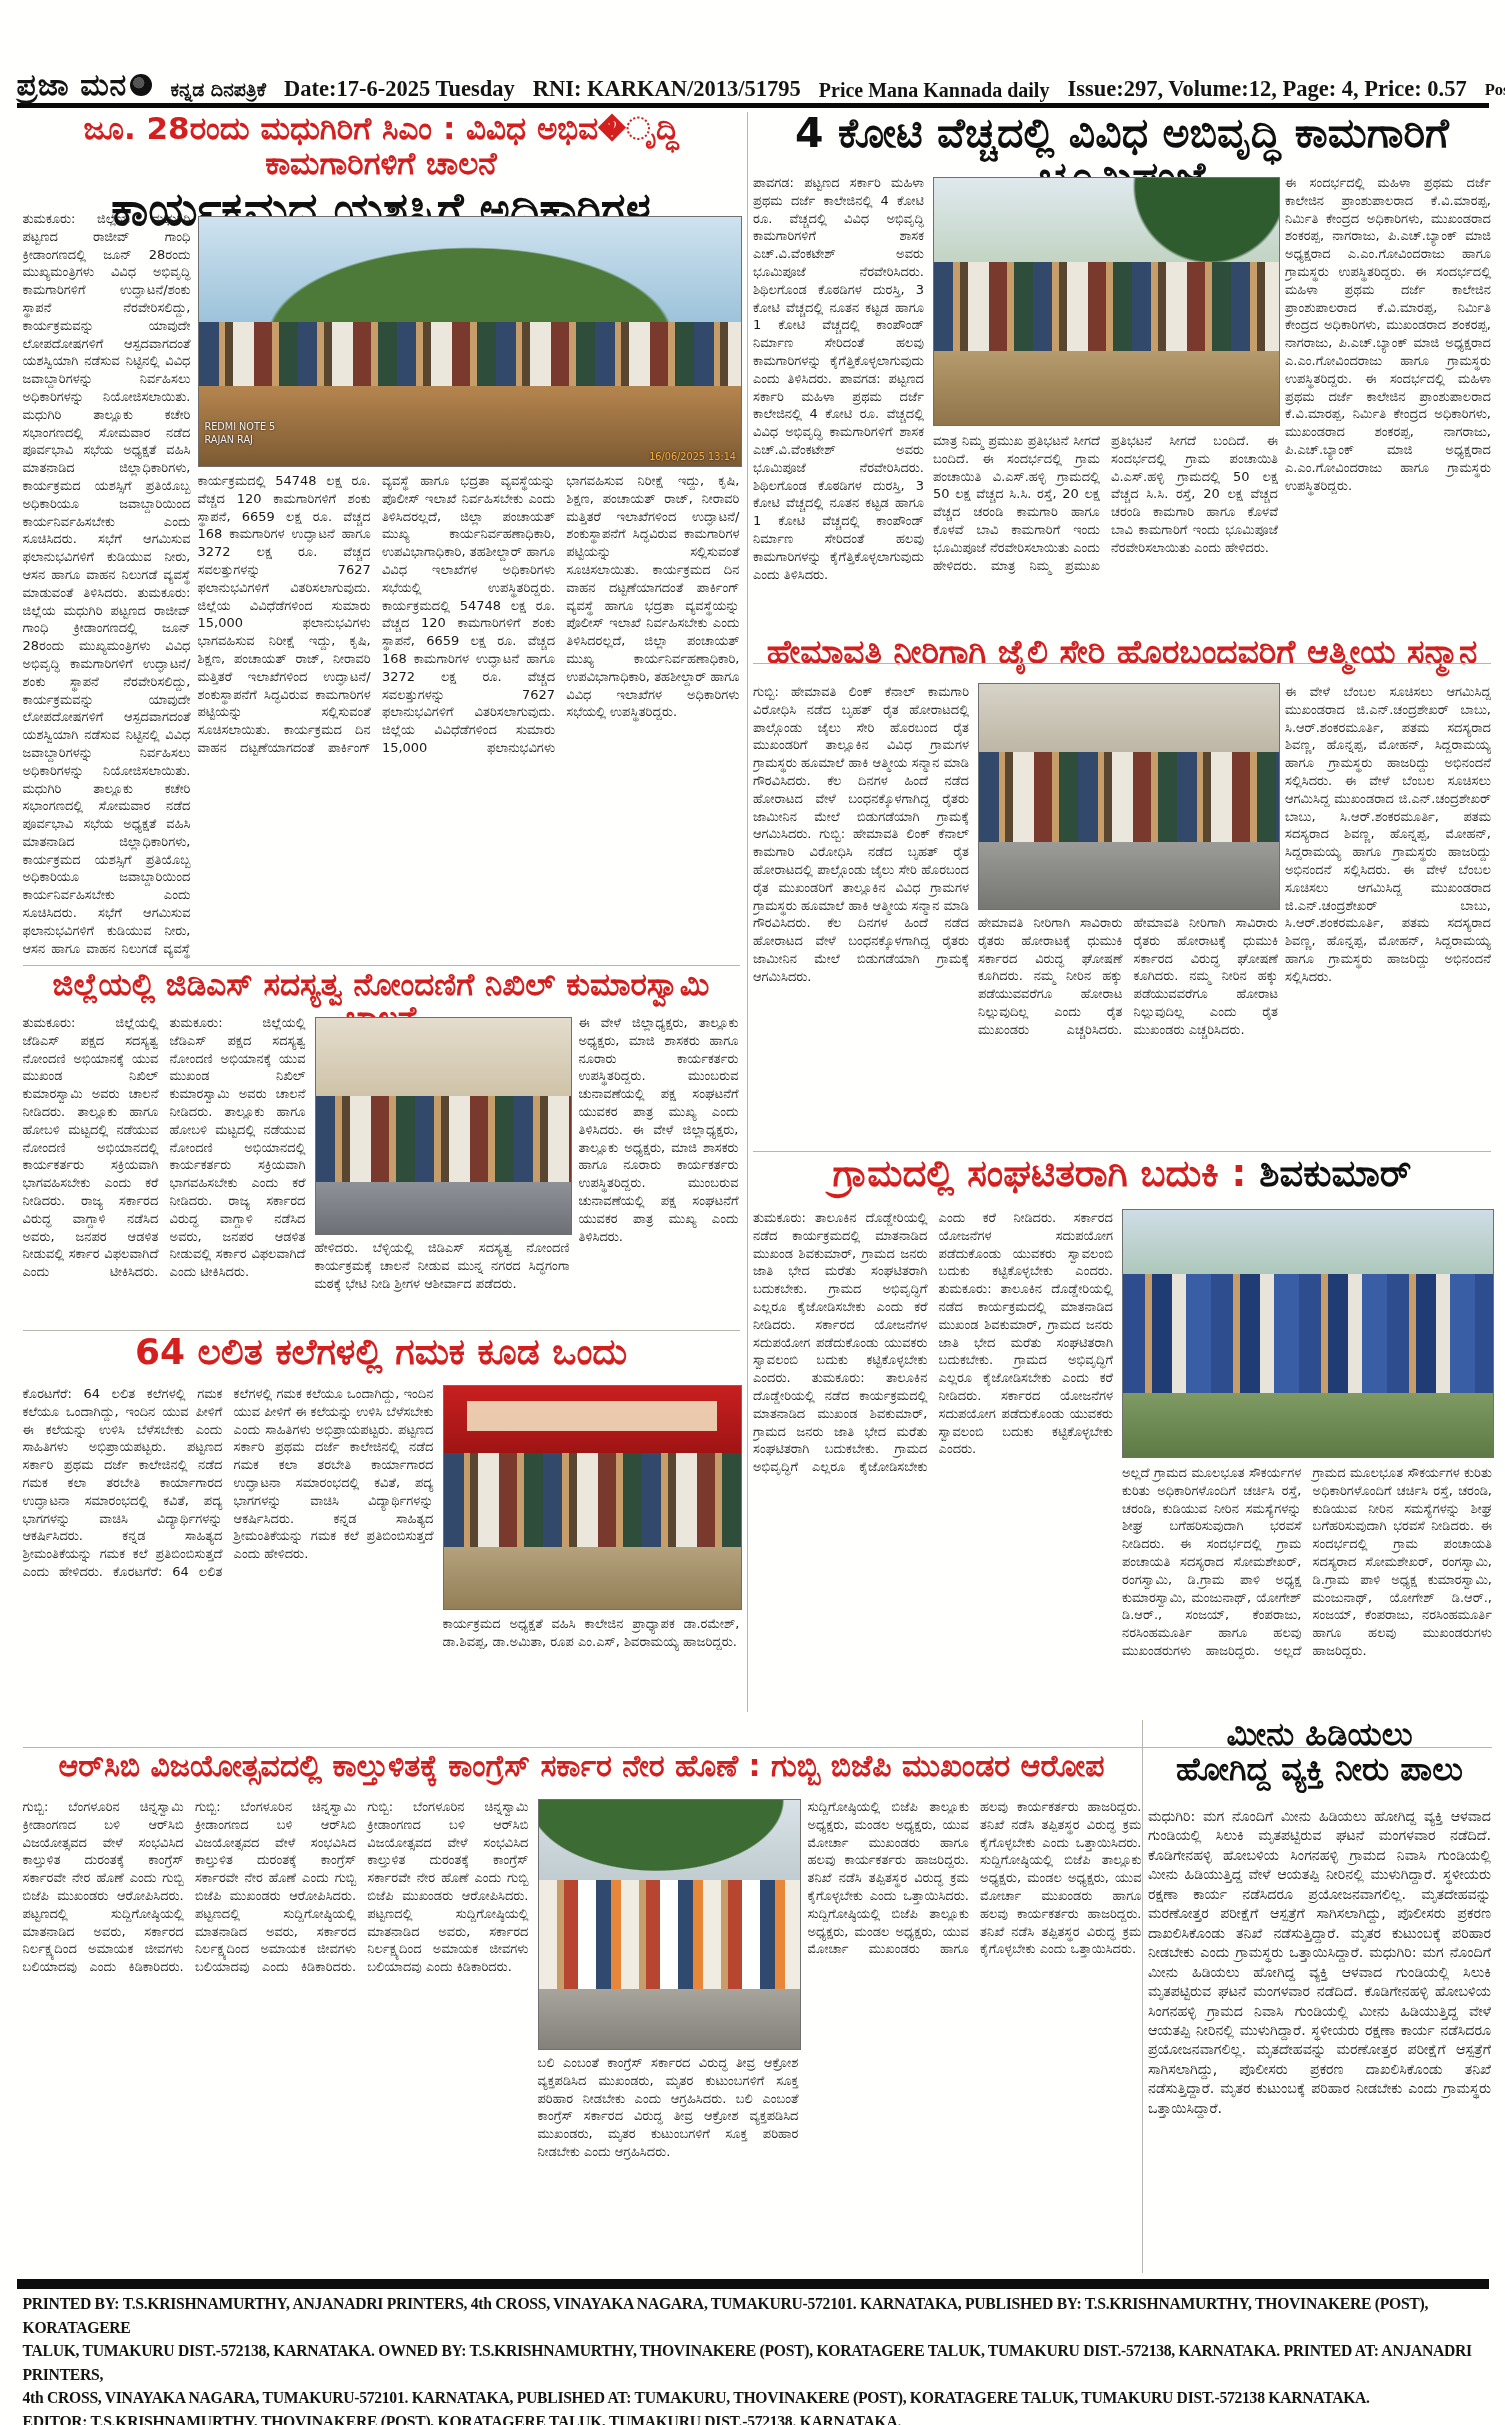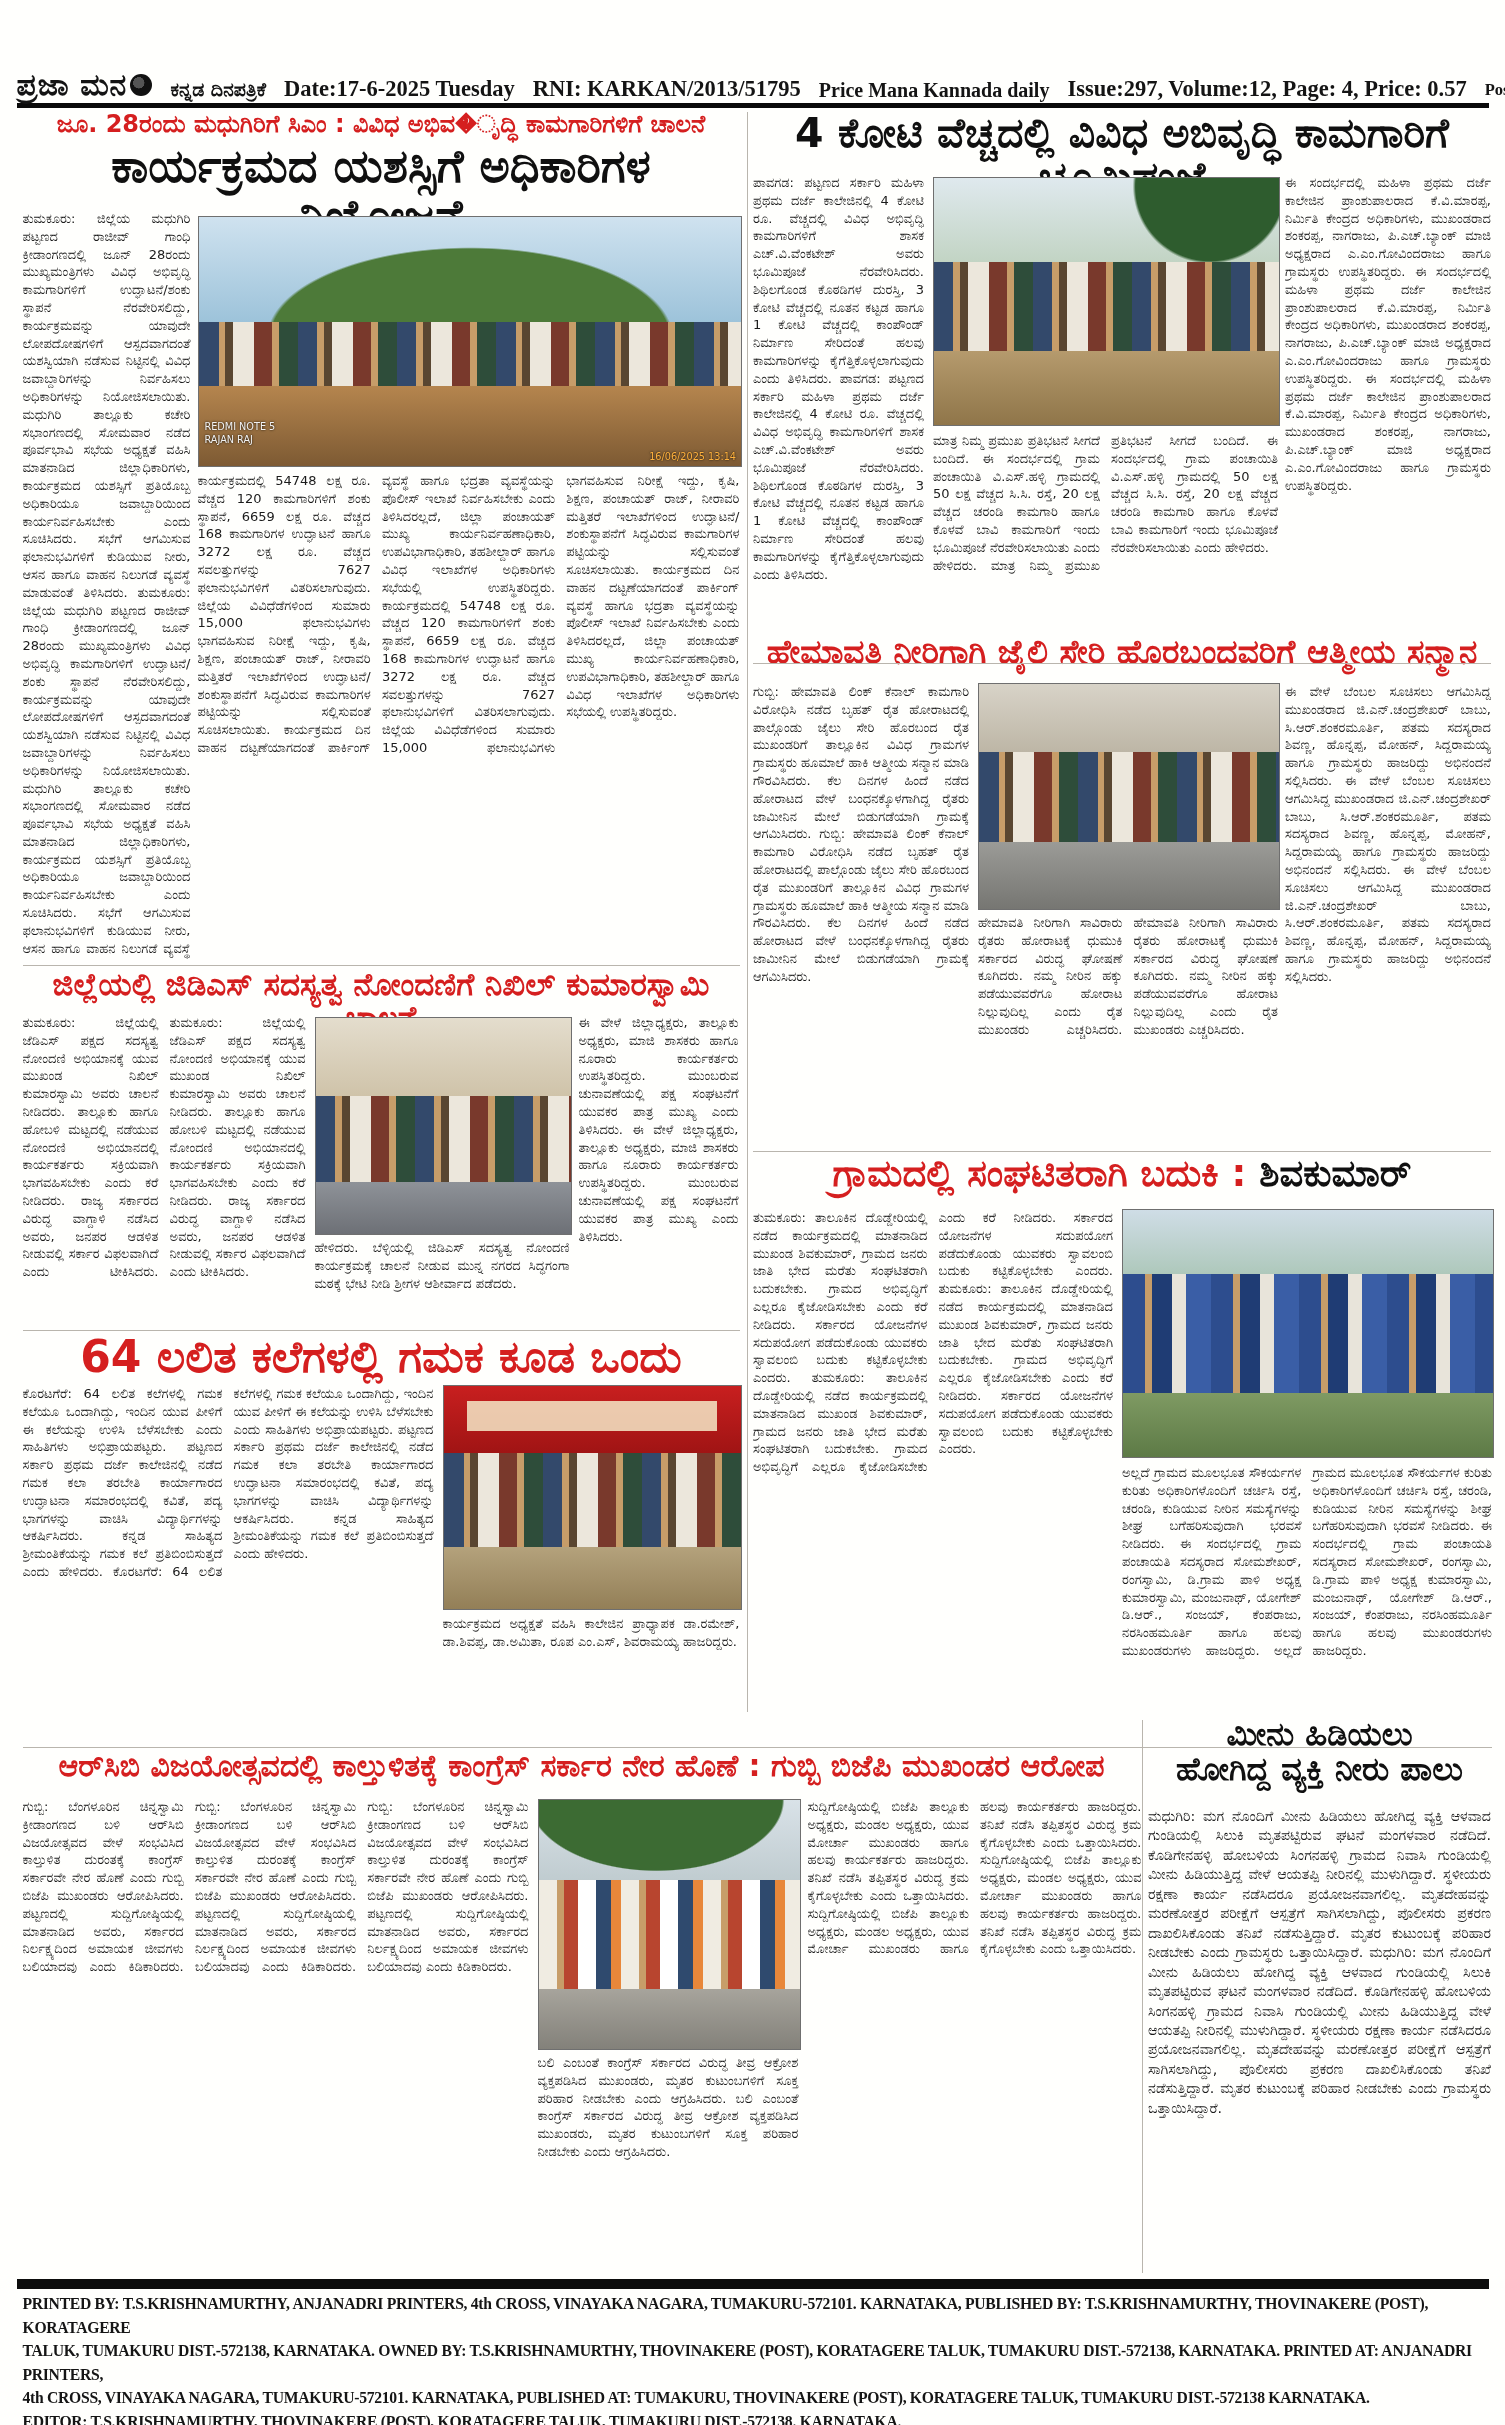--- a/index.html
+++ b/index.html
@@ -81,21 +81,21 @@
     <span class="m-tag">ಕನ್ನಡ ದಿನಪತ್ರಿಕೆ</span>
     <span class="m-date">Date:17-6-2025 Tuesday</span>
     <span class="m-rni">RNI: KARKAN/2013/51795</span>
     <span class="m-name">Price Mana Kannada daily</span>
     <span class="m-issue">Issue:297, Volume:12, Page: 4, Price: 0.57</span>
     <span class="m-postal">Postal Reg No: L2/RNP-1244/TMR/2023-25</span>
 
   </header>
 
   <section style="left:22.5px;top:111px;width:717px;height:852px;">
-    <div class="kicker" style="font-size:24px;">ಜೂ. 28ರಂದು ಮಧುಗಿರಿಗೆ ಸಿಎಂ : ವಿವಿಧ ಅಭಿವ�ೃದ್ಧಿ ಕಾಮಗಾರಿಗಳಿಗೆ ಚಾಲನೆ</div>
+    <div class="kicker" style="font-size:31px;">ಜೂ. 28ರಂದು ಮಧುಗಿರಿಗೆ ಸಿಎಂ : ವಿವಿಧ ಅಭಿವ�ೃದ್ಧಿ ಕಾಮಗಾರಿಗಳಿಗೆ ಚಾಲನೆ</div>
     <div class="hl" style="font-size:46px;margin-top:4.5px;">ಕಾರ್ಯಕ್ರಮದ ಯಶಸ್ಸಿಗೆ ಅಧಿಕಾರಿಗಳ ನಿಯೋಜನೆ</div>
     <div class="body" style="left:0;top:99px;width:168px;height:750px;">ತುಮಕೂರು: ಜಿಲ್ಲೆಯ ಮಧುಗಿರಿ ಪಟ್ಟಣದ ರಾಜೀವ್ ಗಾಂಧಿ ಕ್ರೀಡಾಂಗಣದಲ್ಲಿ ಜೂನ್ 28ರಂದು ಮುಖ್ಯಮಂತ್ರಿಗಳು ವಿವಿಧ ಅಭಿವೃದ್ಧಿ ಕಾಮಗಾರಿಗಳಿಗೆ ಉದ್ಘಾಟನೆ/ಶಂಕು ಸ್ಥಾಪನೆ ನೆರವೇರಿಸಲಿದ್ದು, ಕಾರ್ಯಕ್ರಮವನ್ನು ಯಾವುದೇ ಲೋಪದೋಷಗಳಿಗೆ ಆಸ್ಪದವಾಗದಂತೆ ಯಶಸ್ವಿಯಾಗಿ ನಡೆಸುವ ನಿಟ್ಟಿನಲ್ಲಿ ವಿವಿಧ ಜವಾಬ್ದಾರಿಗಳನ್ನು ನಿರ್ವಹಿಸಲು ಅಧಿಕಾರಿಗಳನ್ನು ನಿಯೋಜಿಸಲಾಯಿತು. ಮಧುಗಿರಿ ತಾಲ್ಲೂಕು ಕಚೇರಿ ಸಭಾಂಗಣದಲ್ಲಿ ಸೋಮವಾರ ನಡೆದ ಪೂರ್ವಭಾವಿ ಸಭೆಯ ಅಧ್ಯಕ್ಷತೆ ವಹಿಸಿ ಮಾತನಾಡಿದ ಜಿಲ್ಲಾಧಿಕಾರಿಗಳು, ಕಾರ್ಯಕ್ರಮದ ಯಶಸ್ಸಿಗೆ ಪ್ರತಿಯೊಬ್ಬ ಅಧಿಕಾರಿಯೂ ಜವಾಬ್ದಾರಿಯಿಂದ ಕಾರ್ಯನಿರ್ವಹಿಸಬೇಕು ಎಂದು ಸೂಚಿಸಿದರು. ಸಭೆಗೆ ಆಗಮಿಸುವ ಫಲಾನುಭವಿಗಳಿಗೆ ಕುಡಿಯುವ ನೀರು, ಆಸನ ಹಾಗೂ ವಾಹನ ನಿಲುಗಡೆ ವ್ಯವಸ್ಥೆ ಮಾಡುವಂತೆ ತಿಳಿಸಿದರು. ತುಮಕೂರು: ಜಿಲ್ಲೆಯ ಮಧುಗಿರಿ ಪಟ್ಟಣದ ರಾಜೀವ್ ಗಾಂಧಿ ಕ್ರೀಡಾಂಗಣದಲ್ಲಿ ಜೂನ್ 28ರಂದು ಮುಖ್ಯಮಂತ್ರಿಗಳು ವಿವಿಧ ಅಭಿವೃದ್ಧಿ ಕಾಮಗಾರಿಗಳಿಗೆ ಉದ್ಘಾಟನೆ/ಶಂಕು ಸ್ಥಾಪನೆ ನೆರವೇರಿಸಲಿದ್ದು, ಕಾರ್ಯಕ್ರಮವನ್ನು ಯಾವುದೇ ಲೋಪದೋಷಗಳಿಗೆ ಆಸ್ಪದವಾಗದಂತೆ ಯಶಸ್ವಿಯಾಗಿ ನಡೆಸುವ ನಿಟ್ಟಿನಲ್ಲಿ ವಿವಿಧ ಜವಾಬ್ದಾರಿಗಳನ್ನು ನಿರ್ವಹಿಸಲು ಅಧಿಕಾರಿಗಳನ್ನು ನಿಯೋಜಿಸಲಾಯಿತು. ಮಧುಗಿರಿ ತಾಲ್ಲೂಕು ಕಚೇರಿ ಸಭಾಂಗಣದಲ್ಲಿ ಸೋಮವಾರ ನಡೆದ ಪೂರ್ವಭಾವಿ ಸಭೆಯ ಅಧ್ಯಕ್ಷತೆ ವಹಿಸಿ ಮಾತನಾಡಿದ ಜಿಲ್ಲಾಧಿಕಾರಿಗಳು, ಕಾರ್ಯಕ್ರಮದ ಯಶಸ್ಸಿಗೆ ಪ್ರತಿಯೊಬ್ಬ ಅಧಿಕಾರಿಯೂ ಜವಾಬ್ದಾರಿಯಿಂದ ಕಾರ್ಯನಿರ್ವಹಿಸಬೇಕು ಎಂದು ಸೂಚಿಸಿದರು. ಸಭೆಗೆ ಆಗಮಿಸುವ ಫಲಾನುಭವಿಗಳಿಗೆ ಕುಡಿಯುವ ನೀರು, ಆಸನ ಹಾಗೂ ವಾಹನ ನಿಲುಗಡೆ ವ್ಯವಸ್ಥೆ ಮಾಡುವಂತೆ ತಿಳಿಸಿದರು.</div>
     <div class="photo p1" style="left:175px;top:105px;width:542px;height:249px;">
       <div class="a"></div>
         <div class="b heads"></div>
         <div class="c"></div>
       <div class="wm">
         <div>REDMI NOTE 5</div>
         <div>RAJAN RAJ</div>
       </div>
@@ -148,21 +148,21 @@
     <div class="body c2" style="left:0;top:55px;width:360px;height:498px;">ತುಮಕೂರು: ತಾಲೂಕಿನ ದೊಡ್ಡೇರಿಯಲ್ಲಿ ನಡೆದ ಕಾರ್ಯಕ್ರಮದಲ್ಲಿ ಮಾತನಾಡಿದ ಮುಖಂಡ ಶಿವಕುಮಾರ್, ಗ್ರಾಮದ ಜನರು ಜಾತಿ ಭೇದ ಮರೆತು ಸಂಘಟಿತರಾಗಿ ಬದುಕಬೇಕು. ಗ್ರಾಮದ ಅಭಿವೃದ್ಧಿಗೆ ಎಲ್ಲರೂ ಕೈಜೋಡಿಸಬೇಕು ಎಂದು ಕರೆ ನೀಡಿದರು. ಸರ್ಕಾರದ ಯೋಜನೆಗಳ ಸದುಪಯೋಗ ಪಡೆದುಕೊಂಡು ಯುವಕರು ಸ್ವಾವಲಂಬಿ ಬದುಕು ಕಟ್ಟಿಕೊಳ್ಳಬೇಕು ಎಂದರು. ತುಮಕೂರು: ತಾಲೂಕಿನ ದೊಡ್ಡೇರಿಯಲ್ಲಿ ನಡೆದ ಕಾರ್ಯಕ್ರಮದಲ್ಲಿ ಮಾತನಾಡಿದ ಮುಖಂಡ ಶಿವಕುಮಾರ್, ಗ್ರಾಮದ ಜನರು ಜಾತಿ ಭೇದ ಮರೆತು ಸಂಘಟಿತರಾಗಿ ಬದುಕಬೇಕು. ಗ್ರಾಮದ ಅಭಿವೃದ್ಧಿಗೆ ಎಲ್ಲರೂ ಕೈಜೋಡಿಸಬೇಕು ಎಂದು ಕರೆ ನೀಡಿದರು. ಸರ್ಕಾರದ ಯೋಜನೆಗಳ ಸದುಪಯೋಗ ಪಡೆದುಕೊಂಡು ಯುವಕರು ಸ್ವಾವಲಂಬಿ ಬದುಕು ಕಟ್ಟಿಕೊಳ್ಳಬೇಕು ಎಂದರು. ತುಮಕೂರು: ತಾಲೂಕಿನ ದೊಡ್ಡೇರಿಯಲ್ಲಿ ನಡೆದ ಕಾರ್ಯಕ್ರಮದಲ್ಲಿ ಮಾತನಾಡಿದ ಮುಖಂಡ ಶಿವಕುಮಾರ್, ಗ್ರಾಮದ ಜನರು ಜಾತಿ ಭೇದ ಮರೆತು ಸಂಘಟಿತರಾಗಿ ಬದುಕಬೇಕು. ಗ್ರಾಮದ ಅಭಿವೃದ್ಧಿಗೆ ಎಲ್ಲರೂ ಕೈಜೋಡಿಸಬೇಕು ಎಂದು ಕರೆ ನೀಡಿದರು. ಸರ್ಕಾರದ ಯೋಜನೆಗಳ ಸದುಪಯೋಗ ಪಡೆದುಕೊಂಡು ಯುವಕರು ಸ್ವಾವಲಂಬಿ ಬದುಕು ಕಟ್ಟಿಕೊಳ್ಳಬೇಕು ಎಂದರು.</div>
     <div class="photo p6" style="left:369px;top:55px;width:370px;height:247px;">
       <div class="a"></div>
         <div class="b"></div>
         <div class="c"></div>
     </div>
     <div class="body c2" style="left:369px;top:310px;width:370px;height:243px;">ಅಲ್ಲದೆ ಗ್ರಾಮದ ಮೂಲಭೂತ ಸೌಕರ್ಯಗಳ ಕುರಿತು ಅಧಿಕಾರಿಗಳೊಂದಿಗೆ ಚರ್ಚಿಸಿ ರಸ್ತೆ, ಚರಂಡಿ, ಕುಡಿಯುವ ನೀರಿನ ಸಮಸ್ಯೆಗಳನ್ನು ಶೀಘ್ರ ಬಗೆಹರಿಸುವುದಾಗಿ ಭರವಸೆ ನೀಡಿದರು. ಈ ಸಂದರ್ಭದಲ್ಲಿ ಗ್ರಾಮ ಪಂಚಾಯತಿ ಸದಸ್ಯರಾದ ಸೋಮಶೇಖರ್, ರಂಗಸ್ವಾಮಿ, ಡಿ.ಗ್ರಾಮ ಪಾಳಿ ಅಧ್ಯಕ್ಷ ಕುಮಾರಸ್ವಾಮಿ, ಮಂಜುನಾಥ್, ಯೋಗೇಶ್ ಡಿ.ಆರ್., ಸಂಜಯ್, ಕೆಂಪರಾಜು, ನರಸಿಂಹಮೂರ್ತಿ ಹಾಗೂ ಹಲವು ಮುಖಂಡರುಗಳು ಹಾಜರಿದ್ದರು. ಅಲ್ಲದೆ ಗ್ರಾಮದ ಮೂಲಭೂತ ಸೌಕರ್ಯಗಳ ಕುರಿತು ಅಧಿಕಾರಿಗಳೊಂದಿಗೆ ಚರ್ಚಿಸಿ ರಸ್ತೆ, ಚರಂಡಿ, ಕುಡಿಯುವ ನೀರಿನ ಸಮಸ್ಯೆಗಳನ್ನು ಶೀಘ್ರ ಬಗೆಹರಿಸುವುದಾಗಿ ಭರವಸೆ ನೀಡಿದರು. ಈ ಸಂದರ್ಭದಲ್ಲಿ ಗ್ರಾಮ ಪಂಚಾಯತಿ ಸದಸ್ಯರಾದ ಸೋಮಶೇಖರ್, ರಂಗಸ್ವಾಮಿ, ಡಿ.ಗ್ರಾಮ ಪಾಳಿ ಅಧ್ಯಕ್ಷ ಕುಮಾರಸ್ವಾಮಿ, ಮಂಜುನಾಥ್, ಯೋಗೇಶ್ ಡಿ.ಆರ್., ಸಂಜಯ್, ಕೆಂಪರಾಜು, ನರಸಿಂಹಮೂರ್ತಿ ಹಾಗೂ ಹಲವು ಮುಖಂಡರುಗಳು ಹಾಜರಿದ್ದರು.</div>
   </section>
 
   <section style="left:22.5px;top:1333px;width:717px;height:412px;">
-    <div class="hl hl-red" style="font-size:44px;">64 ಲಲಿತ ಕಲೆಗಳಲ್ಲಿ ಗಮಕ ಕೂಡ ಒಂದು</div>
+    <div class="hl hl-red" style="font-size:36px;">64 ಲಲಿತ ಕಲೆಗಳಲ್ಲಿ ಗಮಕ ಕೂಡ ಒಂದು</div>
     <div class="body c2" style="left:0;top:52px;width:411px;height:354px;">ಕೊರಟಗೆರೆ: 64 ಲಲಿತ ಕಲೆಗಳಲ್ಲಿ ಗಮಕ ಕಲೆಯೂ ಒಂದಾಗಿದ್ದು, ಇಂದಿನ ಯುವ ಪೀಳಿಗೆ ಈ ಕಲೆಯನ್ನು ಉಳಿಸಿ ಬೆಳೆಸಬೇಕು ಎಂದು ಸಾಹಿತಿಗಳು ಅಭಿಪ್ರಾಯಪಟ್ಟರು. ಪಟ್ಟಣದ ಸರ್ಕಾರಿ ಪ್ರಥಮ ದರ್ಜೆ ಕಾಲೇಜಿನಲ್ಲಿ ನಡೆದ ಗಮಕ ಕಲಾ ತರಬೇತಿ ಕಾರ್ಯಾಗಾರದ ಉದ್ಘಾಟನಾ ಸಮಾರಂಭದಲ್ಲಿ ಕವಿತೆ, ಪದ್ಯ ಭಾಗಗಳನ್ನು ವಾಚಿಸಿ ವಿದ್ಯಾರ್ಥಿಗಳನ್ನು ಆಕರ್ಷಿಸಿದರು. ಕನ್ನಡ ಸಾಹಿತ್ಯದ ಶ್ರೀಮಂತಿಕೆಯನ್ನು ಗಮಕ ಕಲೆ ಪ್ರತಿಬಿಂಬಿಸುತ್ತದೆ ಎಂದು ಹೇಳಿದರು. ಕೊರಟಗೆರೆ: 64 ಲಲಿತ ಕಲೆಗಳಲ್ಲಿ ಗಮಕ ಕಲೆಯೂ ಒಂದಾಗಿದ್ದು, ಇಂದಿನ ಯುವ ಪೀಳಿಗೆ ಈ ಕಲೆಯನ್ನು ಉಳಿಸಿ ಬೆಳೆಸಬೇಕು ಎಂದು ಸಾಹಿತಿಗಳು ಅಭಿಪ್ರಾಯಪಟ್ಟರು. ಪಟ್ಟಣದ ಸರ್ಕಾರಿ ಪ್ರಥಮ ದರ್ಜೆ ಕಾಲೇಜಿನಲ್ಲಿ ನಡೆದ ಗಮಕ ಕಲಾ ತರಬೇತಿ ಕಾರ್ಯಾಗಾರದ ಉದ್ಘಾಟನಾ ಸಮಾರಂಭದಲ್ಲಿ ಕವಿತೆ, ಪದ್ಯ ಭಾಗಗಳನ್ನು ವಾಚಿಸಿ ವಿದ್ಯಾರ್ಥಿಗಳನ್ನು ಆಕರ್ಷಿಸಿದರು. ಕನ್ನಡ ಸಾಹಿತ್ಯದ ಶ್ರೀಮಂತಿಕೆಯನ್ನು ಗಮಕ ಕಲೆ ಪ್ರತಿಬಿಂಬಿಸುತ್ತದೆ ಎಂದು ಹೇಳಿದರು.</div>
     <div class="photo p5" style="left:420px;top:52px;width:297px;height:223px;">
       <div class="a"></div>
         <div class="b heads"></div>
         <div class="c"></div>
     </div>
     <div class="body" style="left:420px;top:282px;width:297px;height:124px;">ಕಾರ್ಯಕ್ರಮದ ಅಧ್ಯಕ್ಷತೆ ವಹಿಸಿ ಕಾಲೇಜಿನ ಪ್ರಾಧ್ಯಾಪಕ ಡಾ.ರಮೇಶ್, ಡಾ.ಶಿವಪ್ಪ, ಡಾ.ಅಮಿತಾ, ರೂಪ ಎಂ.ಎಸ್, ಶಿವರಾಮಯ್ಯ ಹಾಜರಿದ್ದರು.</div>
   </section>
 
   <section style="left:22.5px;top:1750px;width:1118px;height:525px;">

